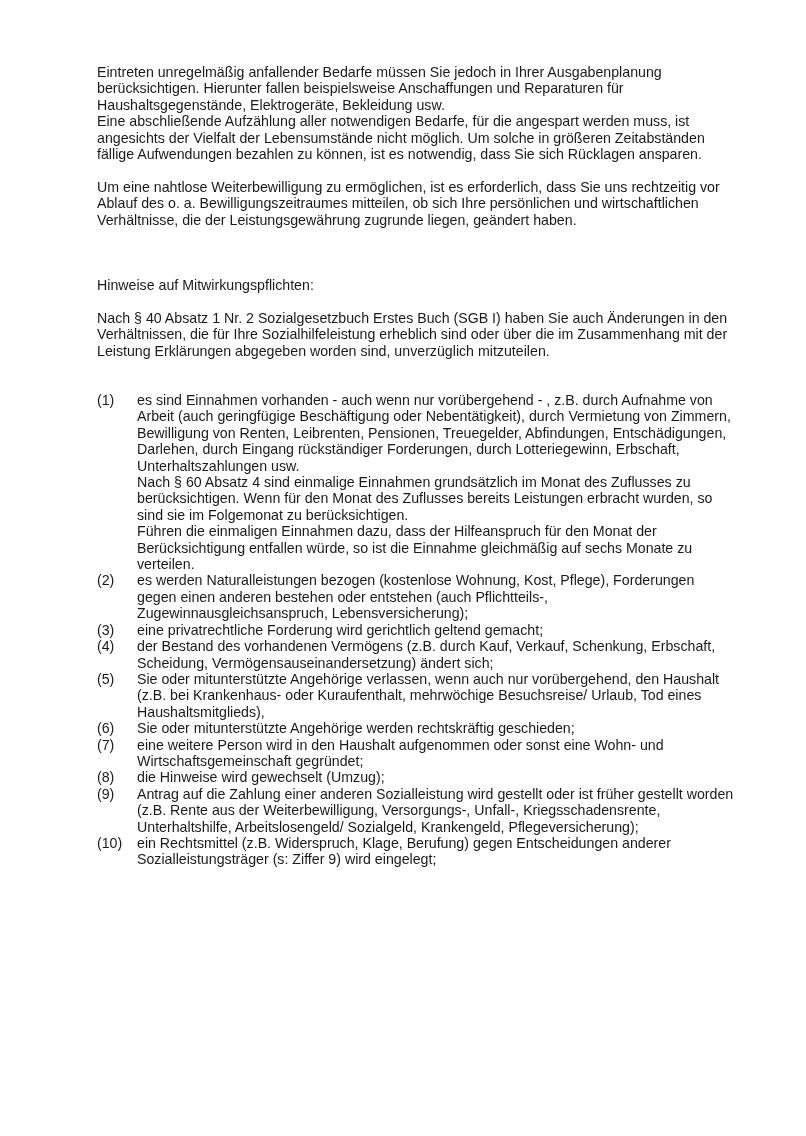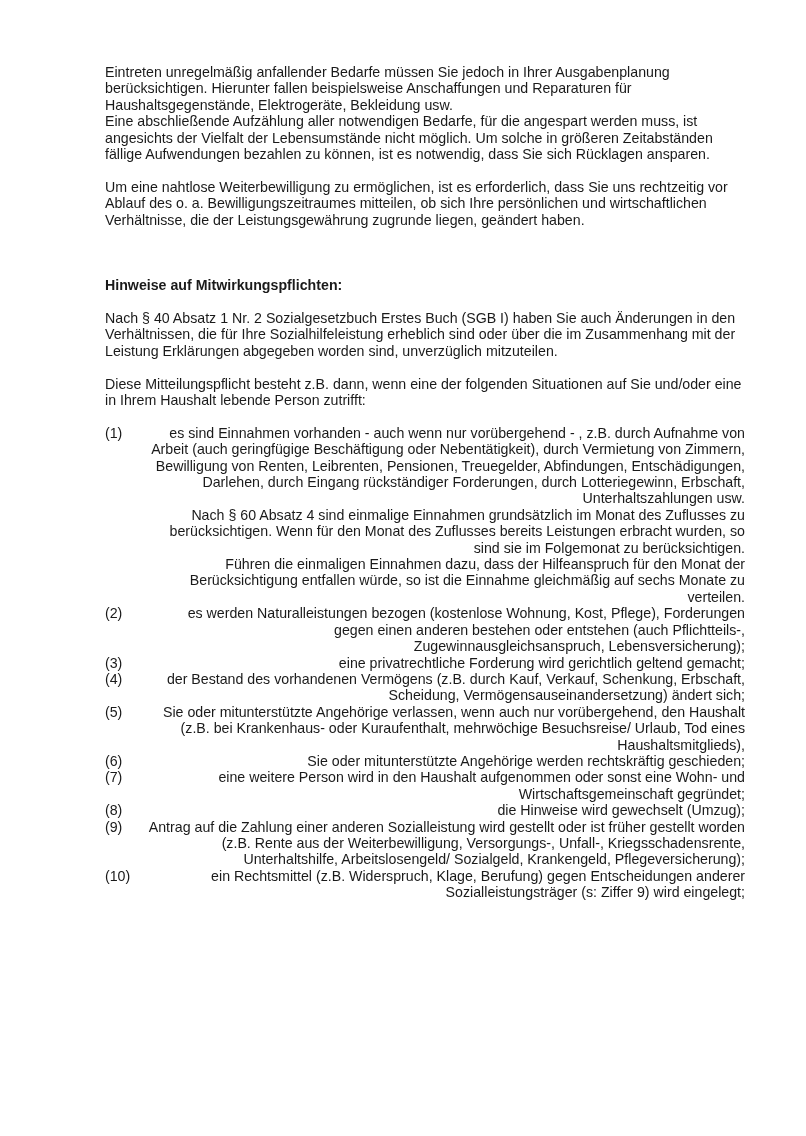--- a/index.html
+++ b/index.html
@@ -1,46 +1,45 @@
 <!DOCTYPE html>
 <html><head>
 <meta charset="utf-8">
 <style>
   html, body { margin: 0; padding: 0; background: #ffffff; }
   body {
     width: 806px; height: 1136px; position: relative; overflow: hidden;
     font-family: "Liberation Sans", sans-serif; color: #1a1a1a;
     font-size: 14.2px; line-height: 16.4px;
   }
-  .page { position: absolute; left: 105px; top: 64px; width: 640px; }
+  .page { position: absolute; left: 97px; top: 64px; width: 640px; }
   p { margin: 0; }
   .gap { height: 16.4px; }
-  .heading { font-weight: bold; }
+  .heading { font-weight: normal; }
   .list { margin: 0; padding: 0; }
   .item { display: flex; }
   .num { width: 40px; flex: 0 0 40px; }
   .txt { flex: 1; }
-  .txt p { margin: 0; text-align: right; }
+  .txt p { margin: 0; }
 </style>
 </head>
 <body>
 
 <div class="page">
   <p>Eintreten unregelmäßig anfallender Bedarfe müssen Sie jedoch in Ihrer Ausgabenplanung berücksichtigen. Hierunter fallen beispielsweise Anschaffungen und Reparaturen für Haushaltsgegenstände, Elektrogeräte, Bekleidung usw.</p>
   <p>Eine abschließende Aufzählung aller notwendigen Bedarfe, für die angespart werden muss, ist angesichts der Vielfalt der Lebensumstände nicht möglich. Um solche in größeren Zeitabständen fällige Aufwendungen bezahlen zu können, ist es notwendig, dass Sie sich Rücklagen ansparen.</p>
   <div class="gap"></div>
   <p>Um eine nahtlose Weiterbewilligung zu ermöglichen, ist es erforderlich, dass Sie uns rechtzeitig vor Ablauf des o. a. Bewilligungszeitraumes mitteilen, ob sich Ihre persönlichen und wirtschaftlichen Verhältnisse, die der Leistungsgewährung zugrunde liegen, geändert haben.</p>
   <div class="gap"></div>
   <div class="gap"></div>
   <div class="gap"></div>
   <p class="heading">Hinweise auf Mitwirkungspflichten:</p>
   <div class="gap"></div>
   <p>Nach § 40 Absatz 1 Nr. 2 Sozialgesetzbuch Erstes Buch (SGB I) haben Sie auch Änderungen in den Verhältnissen, die für Ihre Sozialhilfeleistung erheblich sind oder über die im Zusammenhang mit der Leistung Erklärungen abgegeben worden sind, unverzüglich mitzuteilen.</p>
   <div class="gap"></div>
-  <p>Diese Mitteilungspflicht besteht z.B. dann, wenn eine der folgenden Situationen auf Sie und/oder eine in Ihrem Haushalt lebende Person zutrifft:</p>
   <div class="gap"></div>
 
   <div class="list">
     <div class="item">
       <span class="num">(1)</span>
       <div class="txt">
         <p>es sind Einnahmen vorhanden - auch wenn nur vorübergehend - , z.B. durch Aufnahme von Arbeit (auch geringfügige Beschäftigung oder Nebentätigkeit), durch Vermietung von Zimmern, Bewilligung von Renten, Leibrenten, Pensionen, Treuegelder, Abfindungen, Entschädigungen, Darlehen, durch Eingang rückständiger Forderungen, durch Lotteriegewinn, Erbschaft, Unterhaltszahlungen usw.</p>
         <p>Nach § 60 Absatz 4 sind einmalige Einnahmen grundsätzlich im Monat des Zuflusses zu berücksichtigen. Wenn für den Monat des Zuflusses bereits Leistungen erbracht wurden, so sind sie im Folgemonat zu berücksichtigen.</p>
         <p>Führen die einmaligen Einnahmen dazu, dass der Hilfeanspruch für den Monat der Berücksichtigung entfallen würde, so ist die Einnahme gleichmäßig auf sechs Monate zu verteilen.</p>
       </div>

